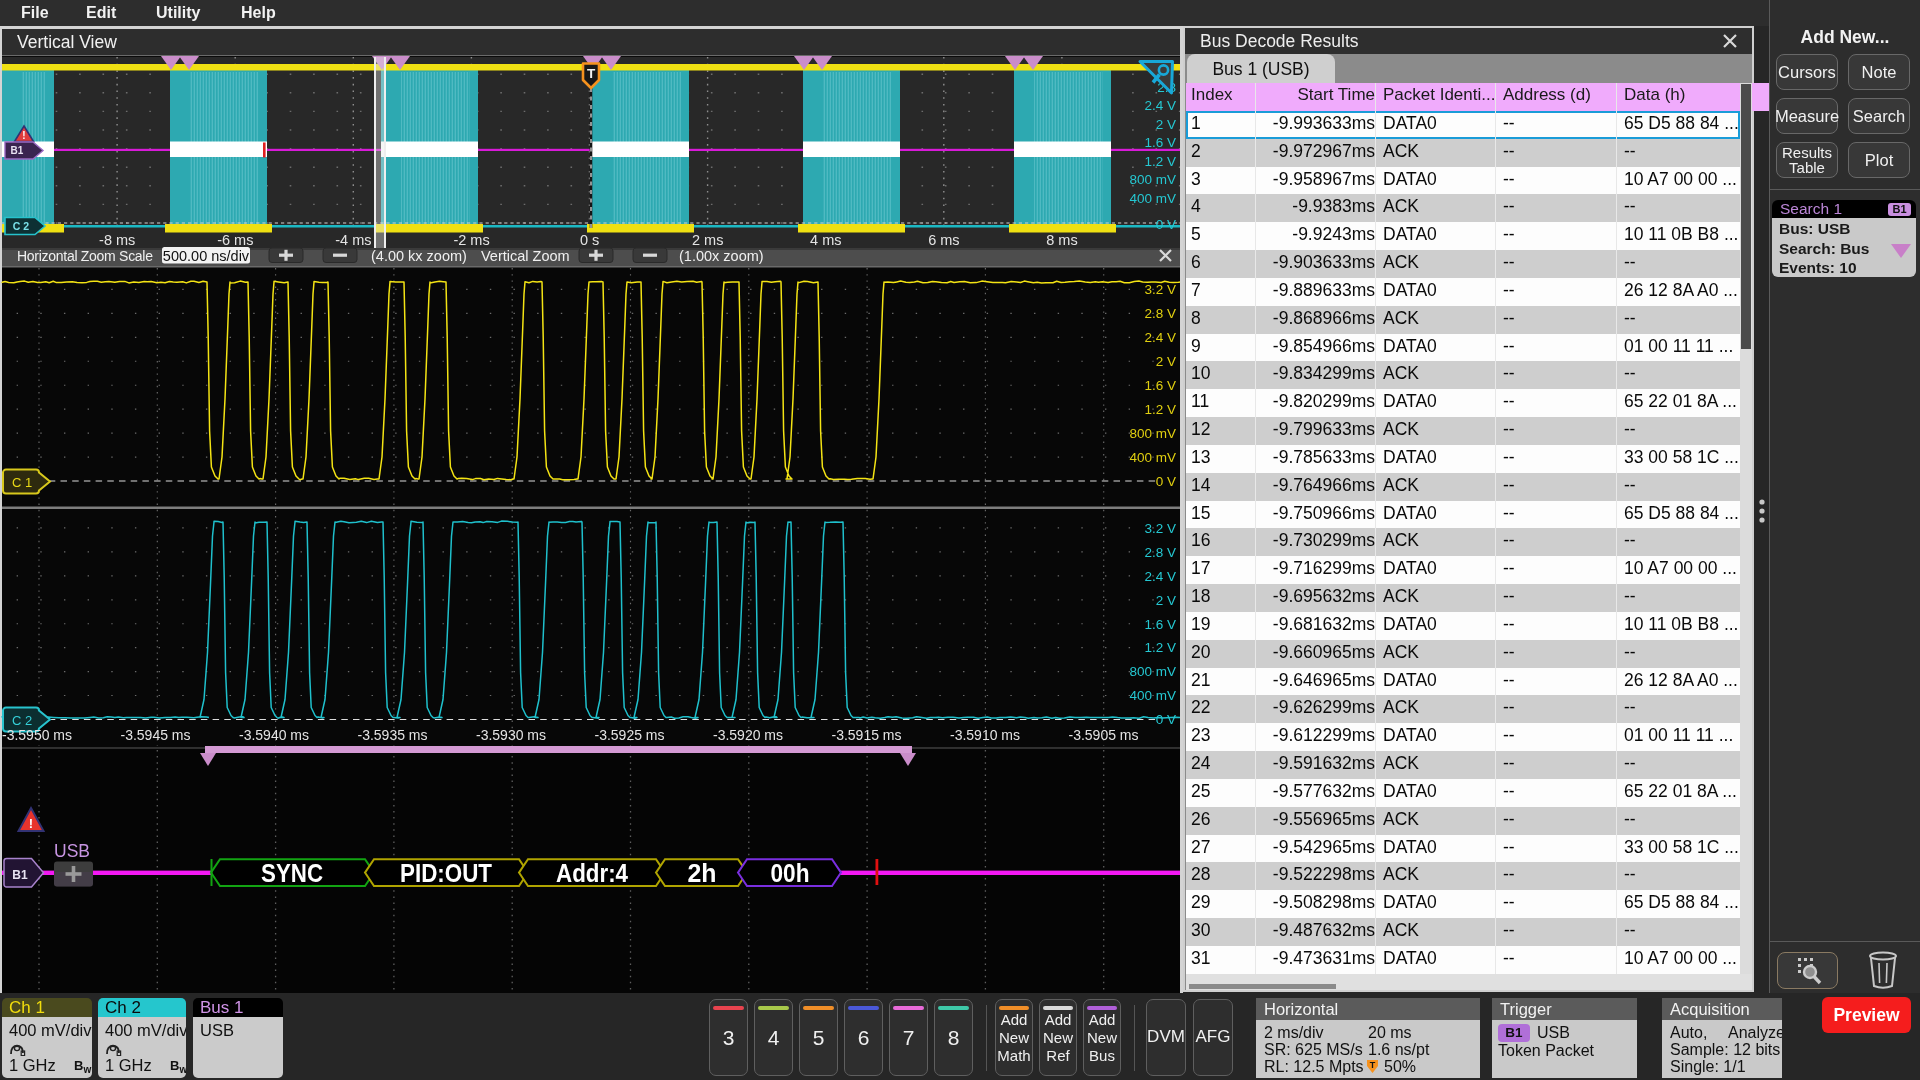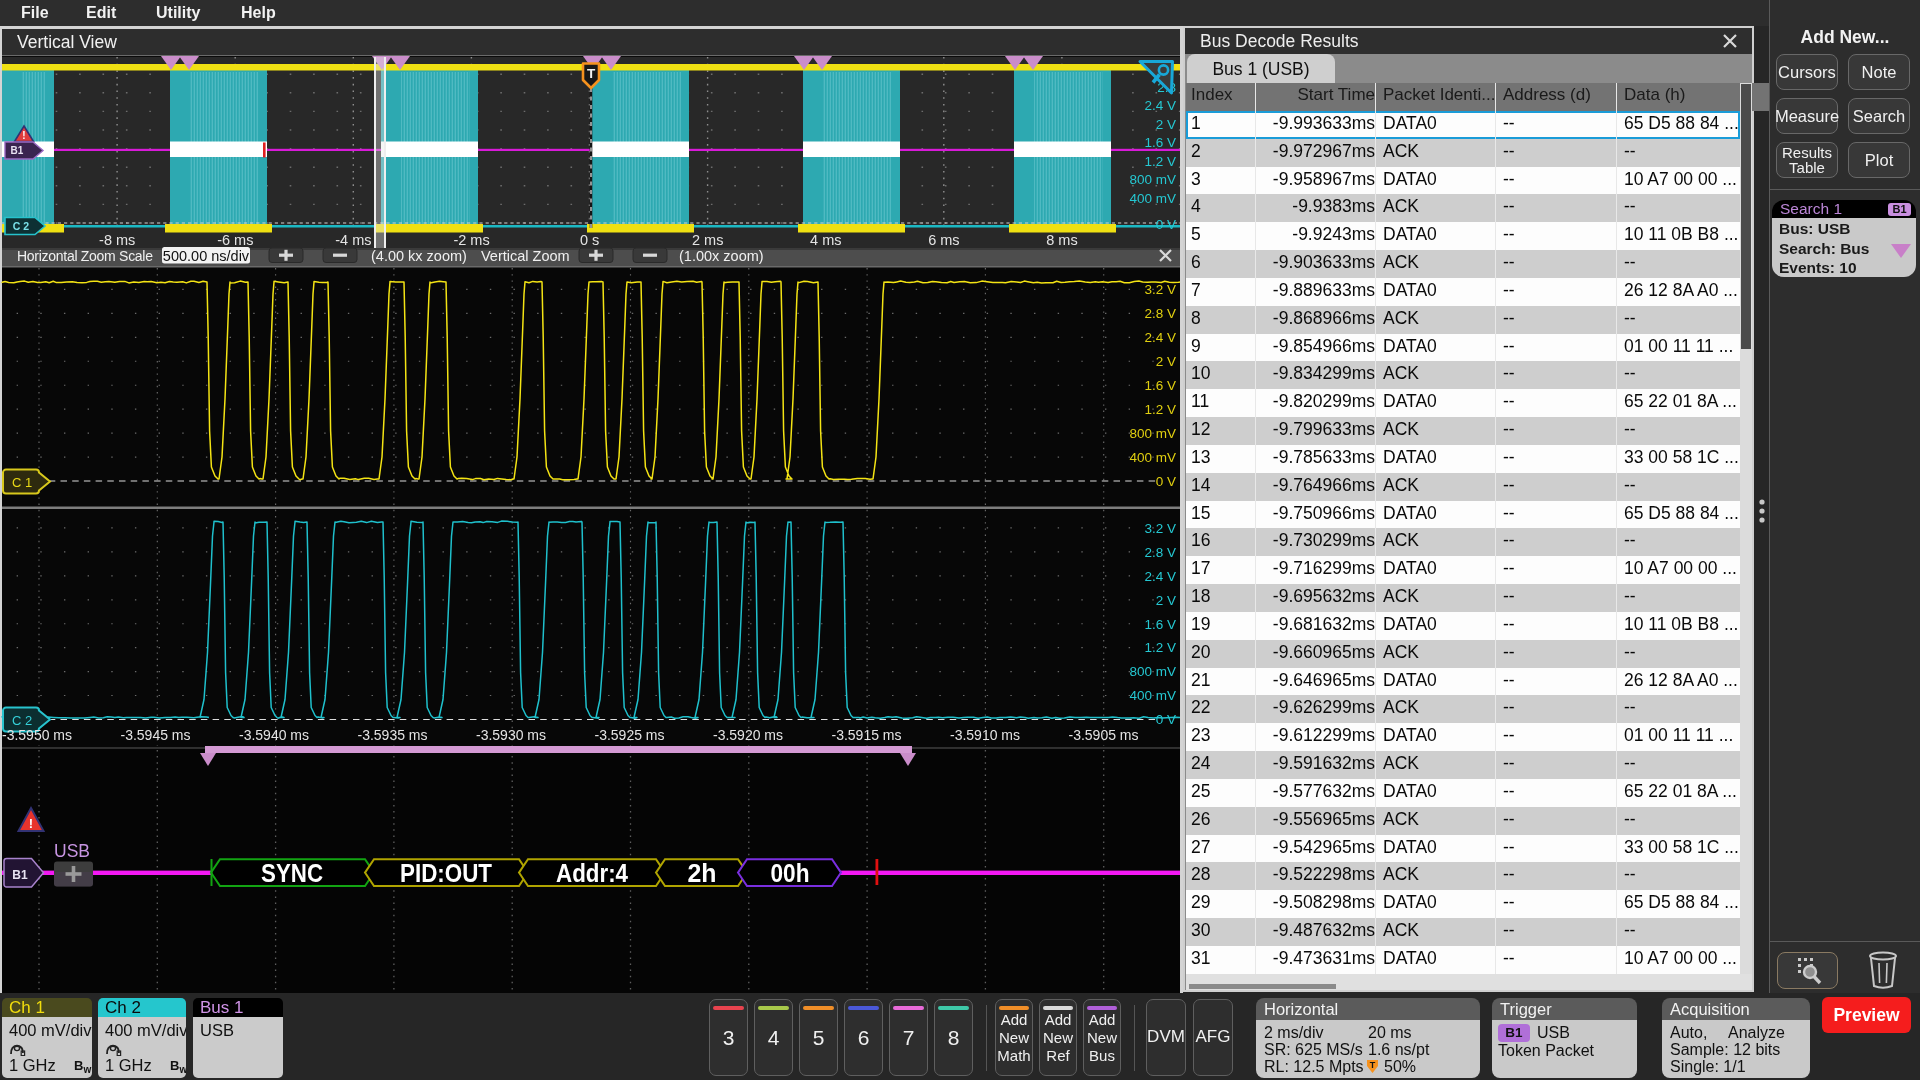--- a/index.html
+++ b/index.html
@@ -14,21 +14,21 @@
   border-top:3px solid #d4d4d4; border-left:2px solid #d4d4d4; border-right:3px solid #d4d4d4; }
 #wftitle { left:2px; top:29px; width:1178px; height:27px; background:#2d2d2d; color:#f0f0f0;
   font-size:17.5px; line-height:27px; padding-left:15px; border-bottom:1px solid #6a6a6a; }
 
 #bdpanel { left:1183px; top:26px; width:571px; height:966px; background:#8b8b8b;
   border:2px solid #cfcfcf; }
 #bdtitle { left:1185px; top:28px; width:567px; height:26px; background:#2e2e2e; color:#eeeeee;
   font-size:17.5px; line-height:26px; padding-left:15px; }
 #bdtab { left:1187px; top:54px; width:148px; height:29px; background:#cfcfcf; color:#111;
   font-size:17.5px; line-height:30px; text-align:center; border-radius:8px 8px 0 0; }
-#bdhead { left:1186px; top:83px; width:662px; height:28px; background:#737373; color:#1a1a1a;
+#bdhead { left:1186px; top:83px; width:662px; height:28px; background:#f0abfc; color:#1a1a1a;
   font-size:17px; }
 #bdhead div, .trow div { position:absolute; top:0; height:100%; padding:2px 0 0 7px;
   border-left:1px solid #e8e8e8; overflow:hidden; white-space:nowrap; }
 .c0 { left:0; width:69px; border-left:none !important; padding-left:5px !important; }
 .c1 { left:69px; width:120px;text-align:right; }
 .c2 { left:189px; width:120px; }
 .c3 { left:309px; width:121px; }
 .c4 { left:430px; width:124px; }
 #bdrows { left:1186px; top:111px; width:554px; height:863px; }
 .trow { position:relative; width:554px; height:27.84px; font-size:17.5px; color:#0a0a0a; }
@@ -41,21 +41,21 @@
 
 #sidebar { left:1769px; top:0; width:151px; height:994px; background:#2d2d2d;
   border-left:1px solid #5a5a5a; border-bottom:1px solid #5a5a5a; }
 #addnew { left:1770px; top:27px; width:150px; height:18px; color:#f2f2f2; font-size:17.5px;
   font-weight:bold; text-align:center; }
 .sbtn { position:absolute; width:62px; height:36px; background:#383838; border:1px solid #686868;
   border-radius:8px; color:#f0f0f0; font-size:16.5px; display:flex; align-items:center;
   justify-content:center; text-align:center; line-height:15px; }
 #sep1 { left:1770px; top:189px; width:150px; height:1px; background:#5a5a5a; }
 #sep2 { left:1770px; top:941px; width:150px; height:1px; background:#5a5a5a; }
-#search1 { left:1772px; top:200px; width:144px; height:77px; border-radius:12px; overflow:hidden; }
+#search1 { left:1772px; top:200px; width:144px; height:77px; border-radius:6px; overflow:hidden; }
 #s1head { width:100%; height:18px; background:#000; color:#bb86d7; font-size:15.5px;
   padding:0 0 0 8px; line-height:17px; position:relative; }
 #s1body { width:100%; height:59px; background:#c9c9c9; color:#1a1a1a; font-size:15.5px;
   font-weight:bold; padding:1px 0 0 7px; line-height:19.5px; position:relative; }
 #b1chip { position:absolute; right:5px; top:2.5px; width:23px; height:13px; background:#c98fe0;
   border-radius:3px; color:#101010; font-size:11px; font-weight:bold; text-align:center;
   line-height:13px; }
 #s1tri { position:absolute; right:5px; top:26px; width:0; height:0;
   border-left:10px solid transparent; border-right:10px solid transparent;
   border-top:14px solid #c87fc8; }
@@ -67,21 +67,21 @@
 .bbody { background:#cbcbcb; height:61px; color:#111; position:relative; font-size:16.5px; }
 .chbtn { position:absolute; top:999px; width:39px; height:77px; background:#2e2e2e;
   border:1px solid #5f5f5f; border-radius:7px; color:#f0f0f0; font-size:21px; text-align:center; padding-top:26px; }
 .chbtn i { position:absolute; top:6px; left:3px; width:31px; height:3.5px; border-radius:2px; }
 .nbtn { position:absolute; top:999px; width:38px; height:77px; background:#2e2e2e;
   border:1px solid #5f5f5f; border-radius:7px; color:#f0f0f0; font-size:15px; text-align:center; line-height:18px;
   padding-top:11px; }
 .nbtn i { position:absolute; top:6px; left:3px; width:30px; height:3.5px; border-radius:2px; }
 .fbtn { position:absolute; top:999px; width:40px; height:77px; background:#2e2e2e;
   border:1px solid #5f5f5f; border-radius:7px; color:#f0f0f0; font-size:17px; text-align:center; line-height:73px; }
-.ipanel { position:absolute; top:998px; height:80px; border-radius:8px; overflow:hidden; }
+.ipanel { position:absolute; top:998px; height:80px; border-radius:0; overflow:hidden; }
 .ihead { height:22px; background:#5b5b5b; color:#f2f2f2; font-size:16.5px; line-height:22px;
   padding-left:8px; }
 .ibody { background:#c9c9c9; color:#111; font-size:16px; line-height:17.3px;
   padding:2px 0 0 8px; position:relative; }
 #preview { position:absolute; left:1822px; top:997px; width:89px; height:36px; background:#f51d1d;
   border-radius:6px; color:#fff; font-weight:bold; font-size:17.5px; text-align:center;
   line-height:36px; }
 .vsep { position:absolute; top:1005px; width:1px; height:66px; background:#555; }
 </style></head>
 <body>
@@ -660,21 +660,21 @@
   </div>
 </div>
 <div class="ipanel" style="left:1492px;width:145px">
   <div class="ihead">Trigger</div>
   <div class="ibody" style="height:58px">
     <span style="position:absolute;left:6px;top:4px;width:32px;height:18px;background:#b06fd8;border-radius:4px;text-align:center;font-size:13.5px;font-weight:bold;line-height:18px">B1</span>
     <span style="position:absolute;left:45px;top:4px">USB</span>
     <span style="position:absolute;left:6px;top:22px">Token Packet</span>
   </div>
 </div>
-<div class="ipanel" style="left:1662px;width:148px">
+<div class="ipanel" style="left:1662px;width:120px">
   <div class="ihead">Acquisition</div>
   <div class="ibody" style="height:58px">
     <span style="position:absolute;left:8px;top:4px">Auto,</span>
       <span style="position:absolute;left:66px;top:4px">Analyze</span>
     <span style="position:absolute;left:8px;top:21px">Sample: 12 bits</span>
     <span style="position:absolute;left:8px;top:38px">Single: 1/1</span>
   </div>
 </div>
 <div id="preview">Preview</div>
 

